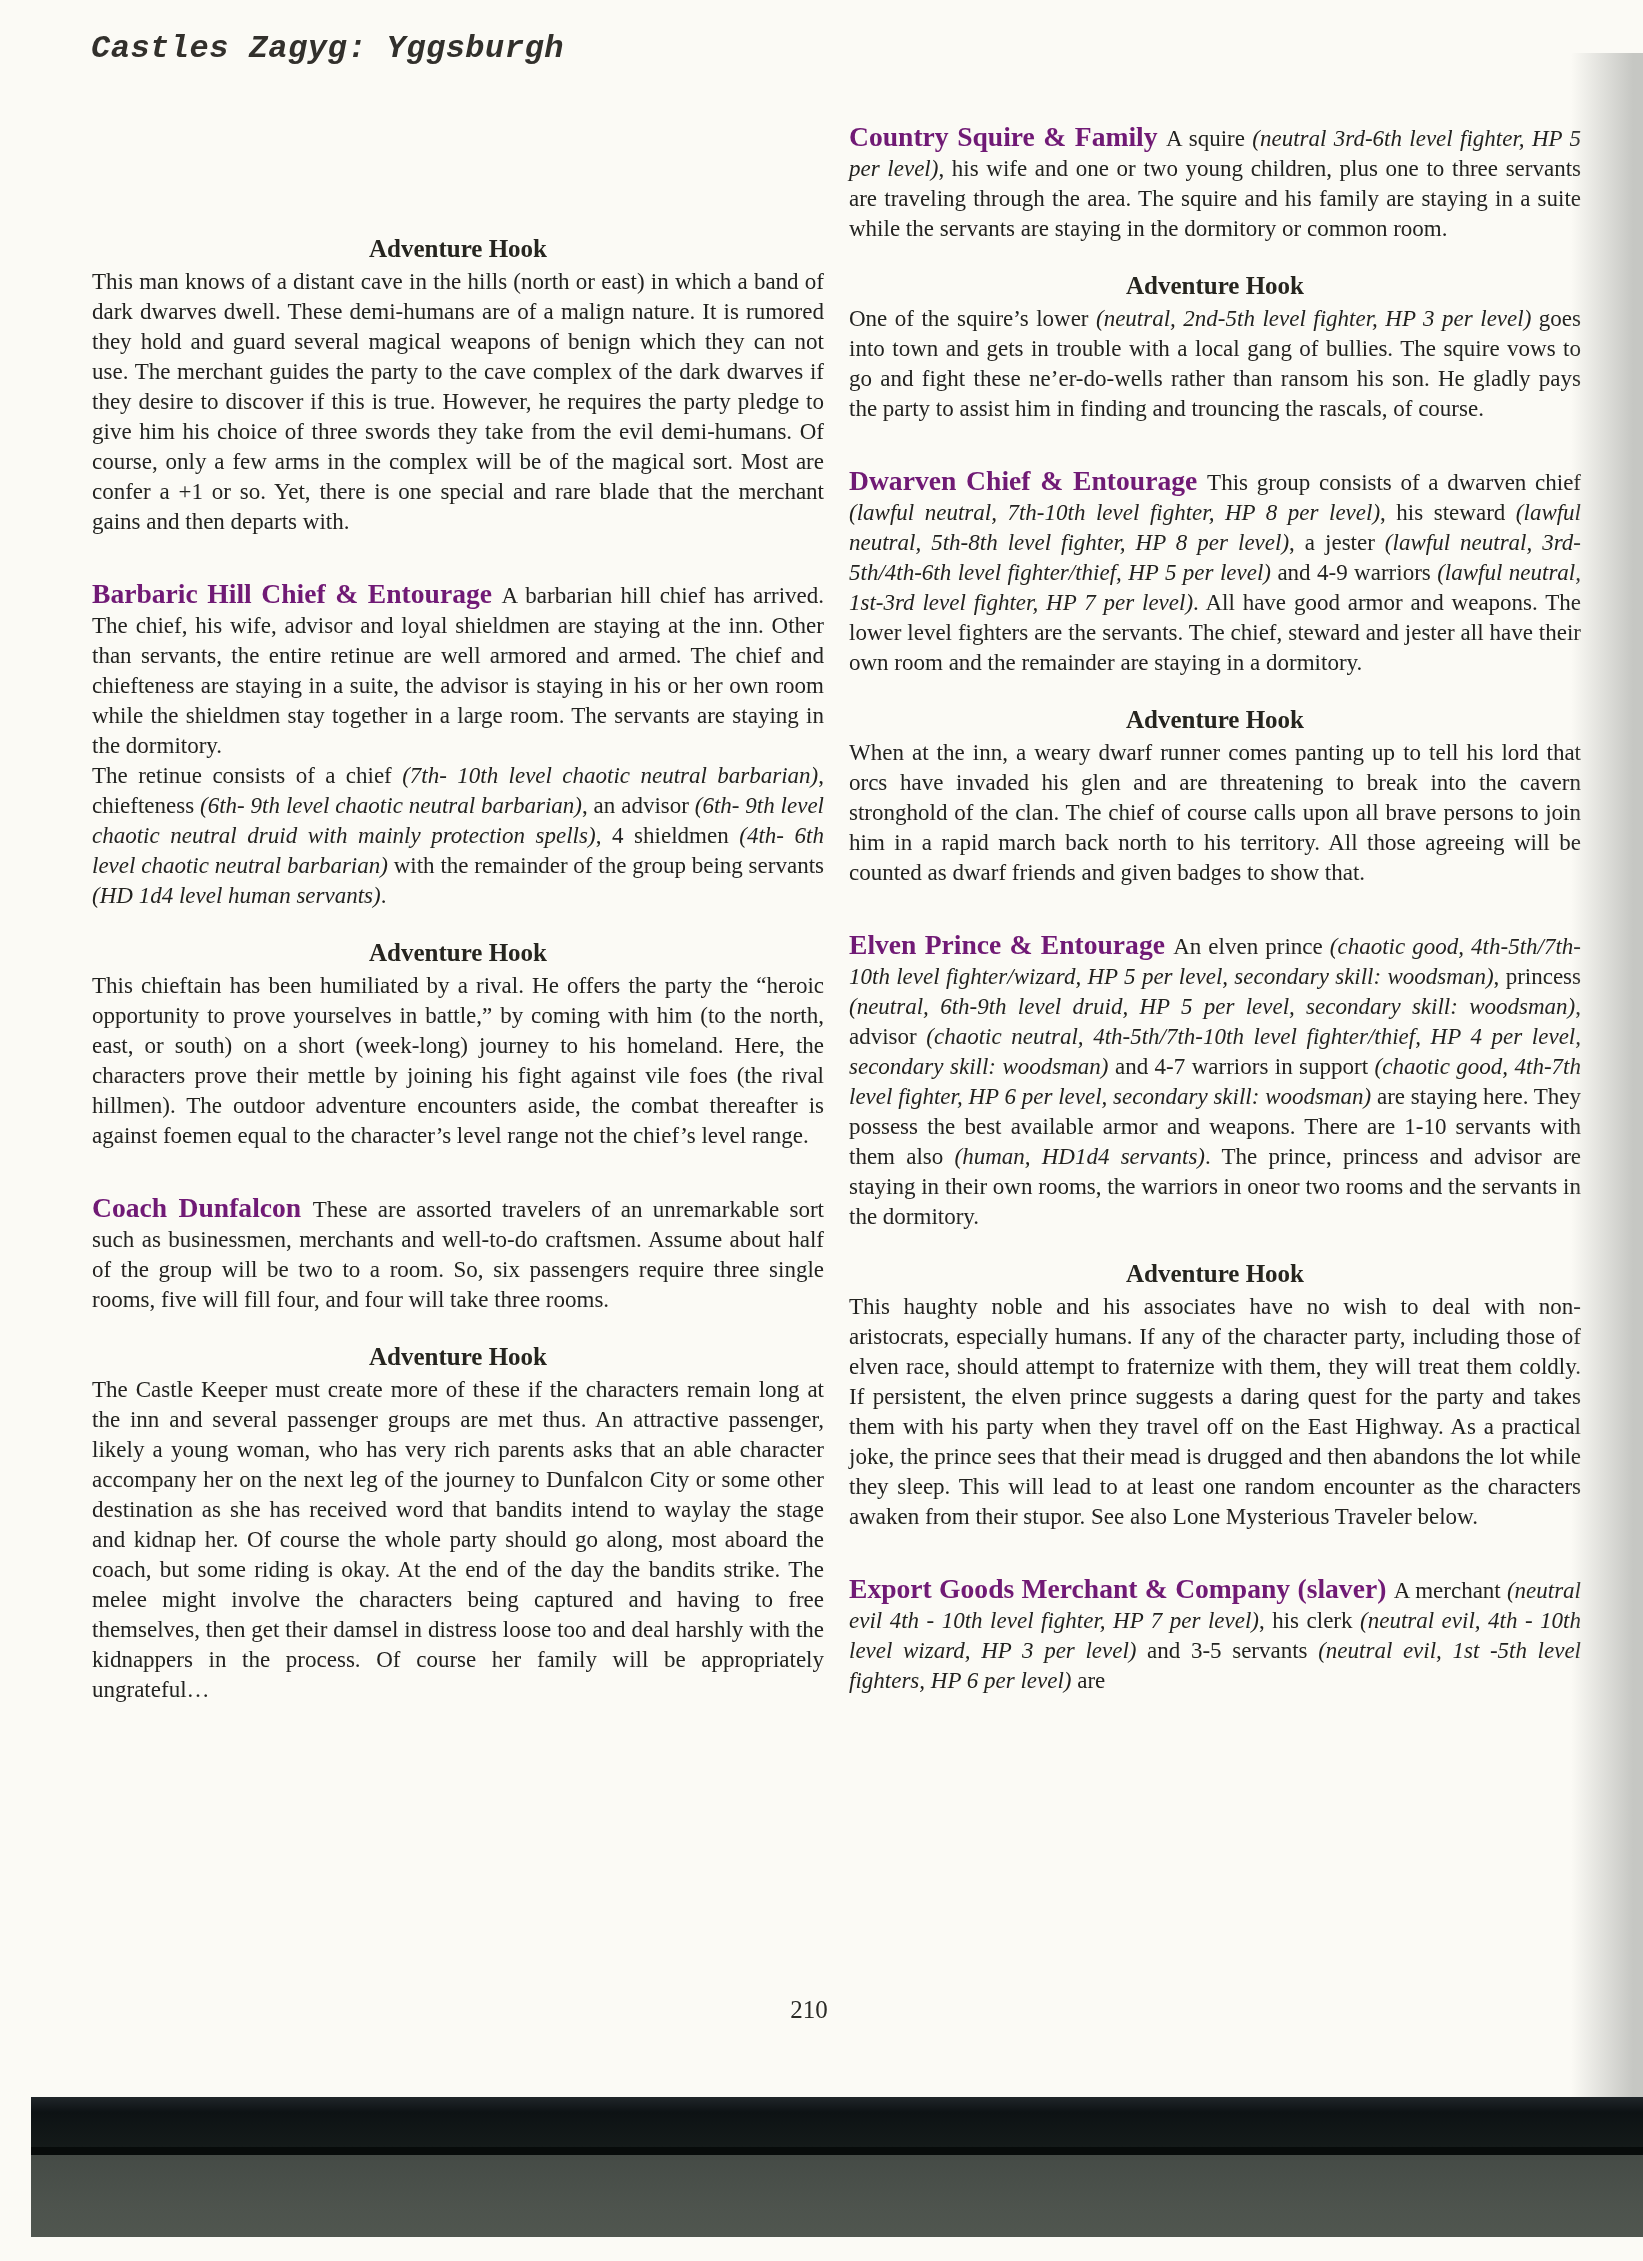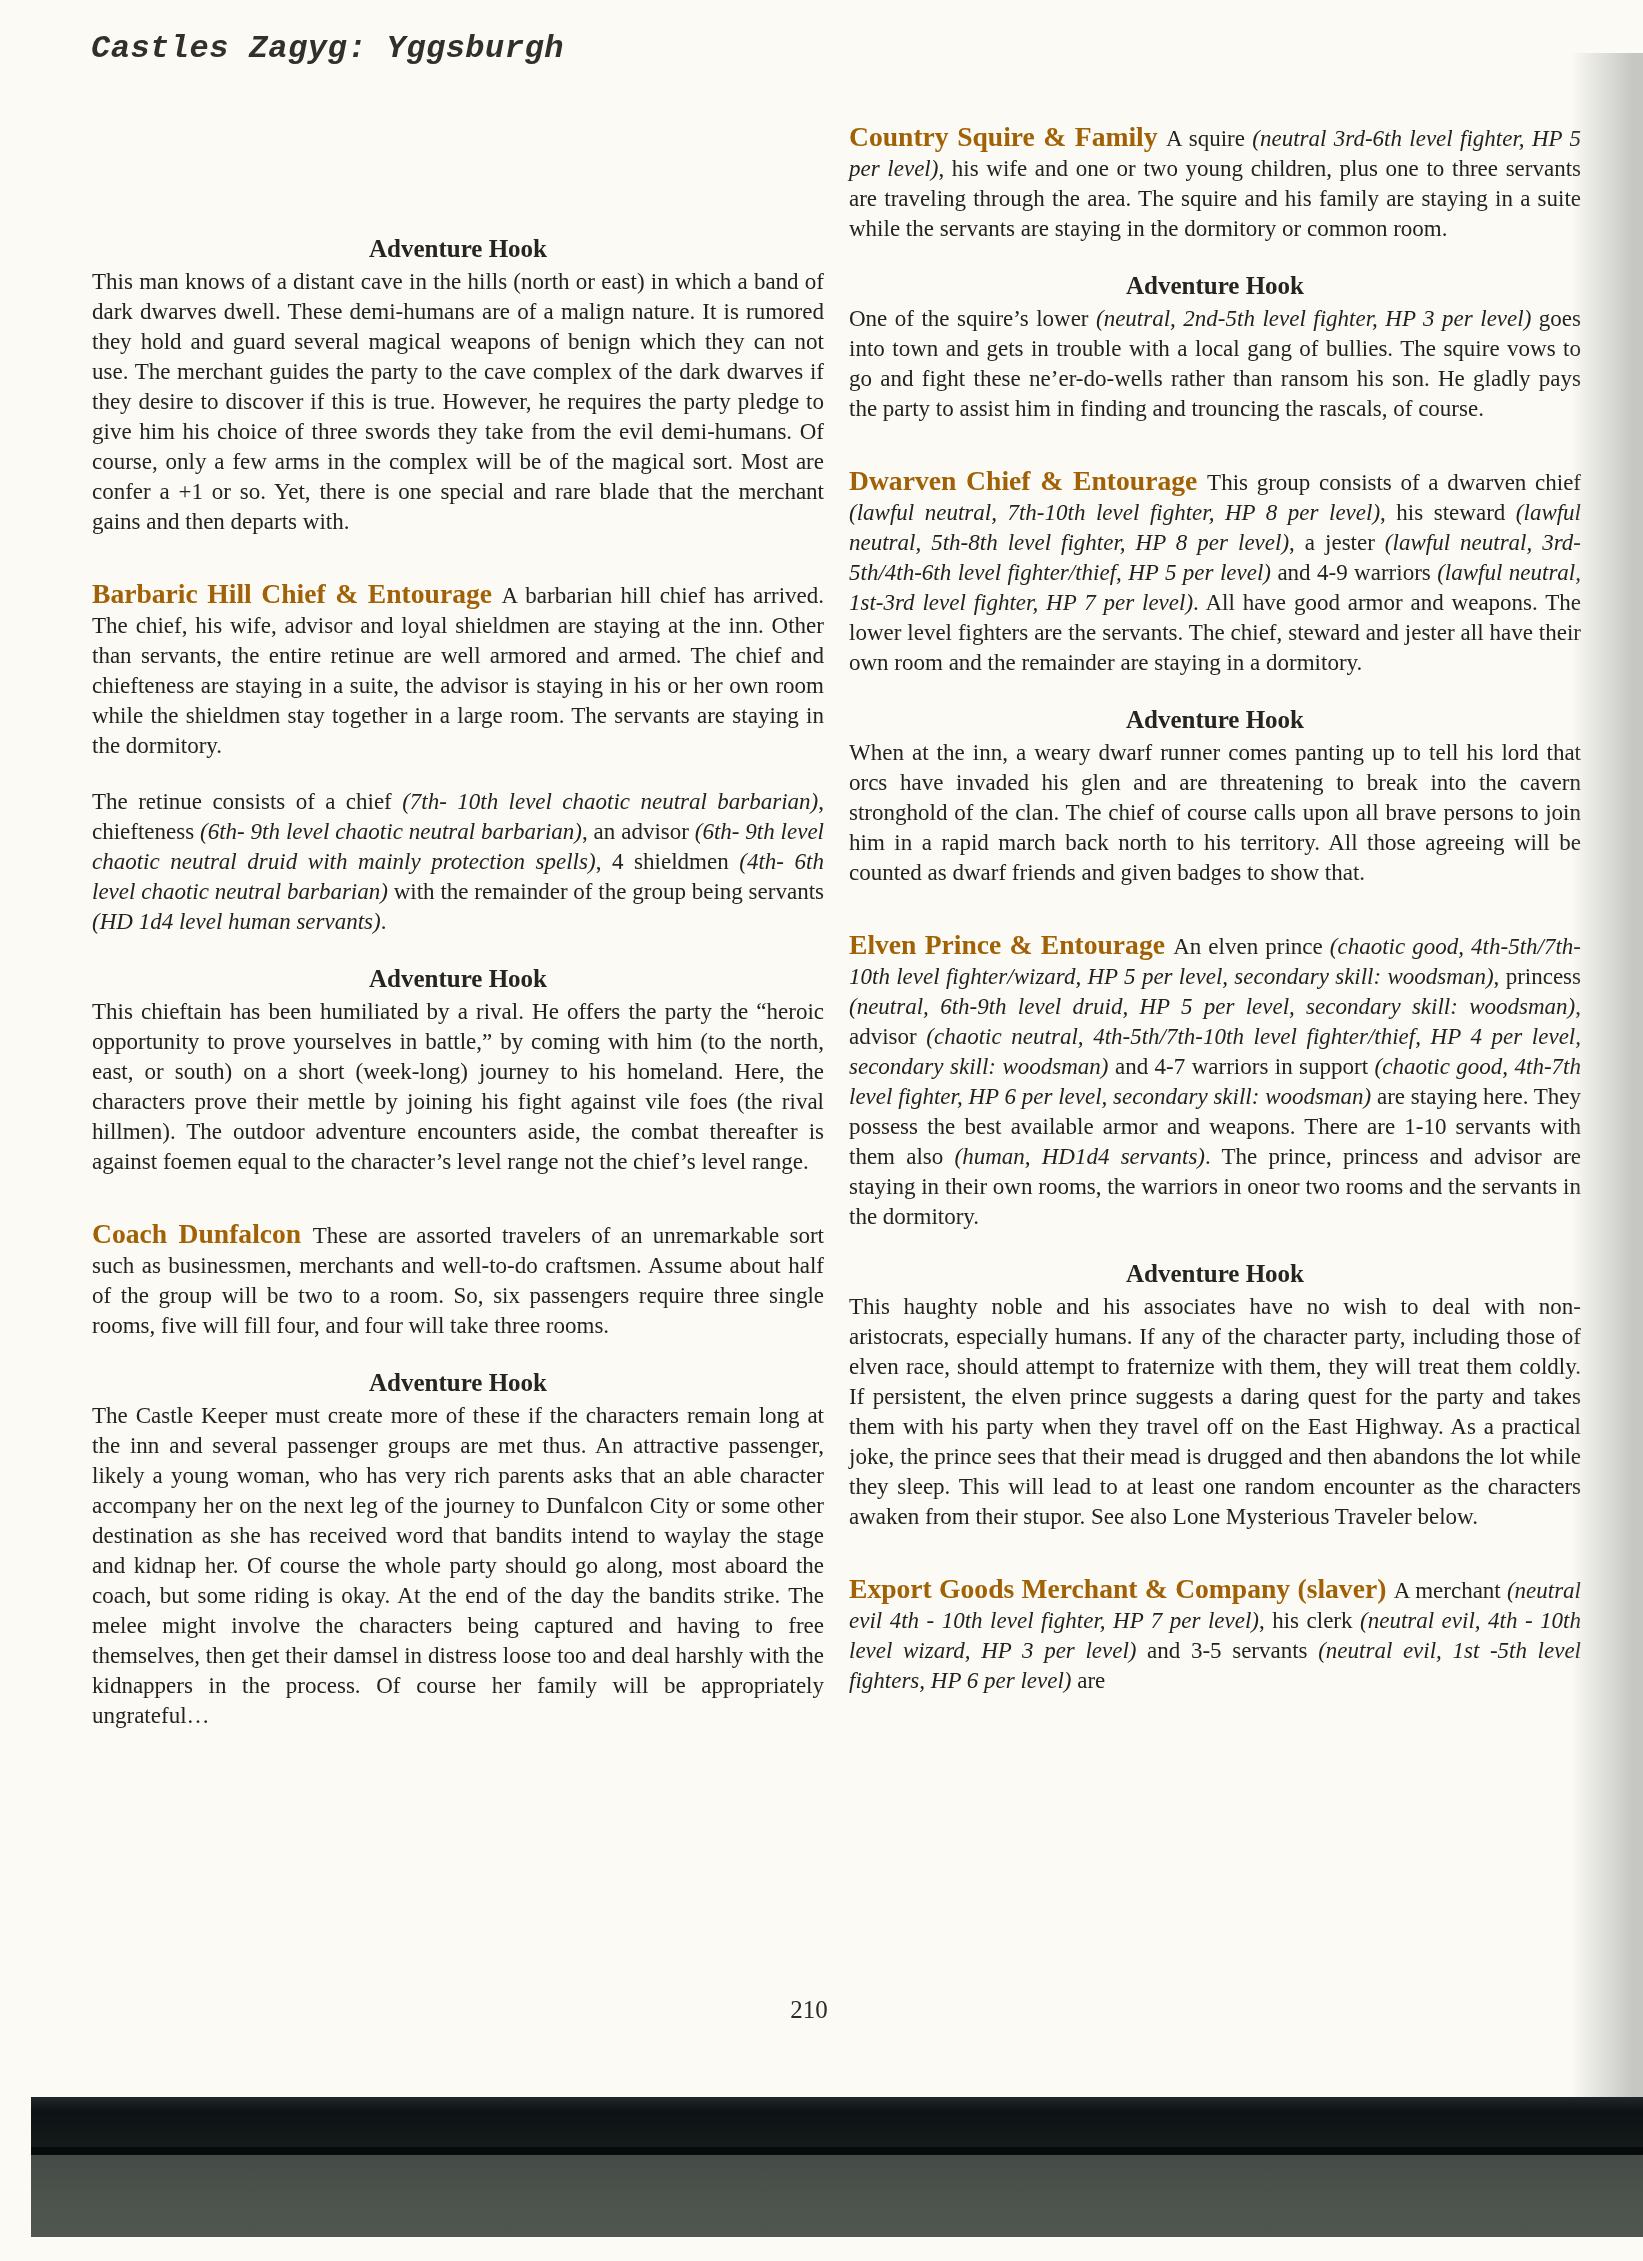--- a/index.html
+++ b/index.html
@@ -19,33 +19,33 @@
     white-space:nowrap;
   }
   .col{
     position:absolute;width:732px;
     font-size:23px;line-height:30px;
     text-align:justify;
   }
   #left-col{left:92px;top:207px;}
   #right-col{left:849px;top:122px;}
   .col p{margin:0;}
-  .col p + p{margin-top:26px;}
+  .col p + p{}
   .col p.section-para{margin-top:42px;}
   .col p:first-child{margin-top:0;}
   .col h3.hook{
     margin:27px 0 2.9px 0;
     font-size:25px;font-weight:bold;
     text-align:center;color:#26251f;
     font-family:"Liberation Serif",serif;
   }
   .col h3.hook + p{margin-top:0;}
   .section-title{
     font-weight:bold;font-size:27.6px;
-    color:#a16207;
+    color:#701a75;
     letter-spacing:0px;
     font-family:Liberation Serif, serif;
   }
   .it{font-style:italic;}
   #page-number{
     position:absolute;left:775px;top:1996px;width:68px;
     font-size:25px;text-align:center;color:#2a2a26;
   }
   #edge-shadow{
     position:absolute;right:0;top:53px;width:73px;height:2045px;

